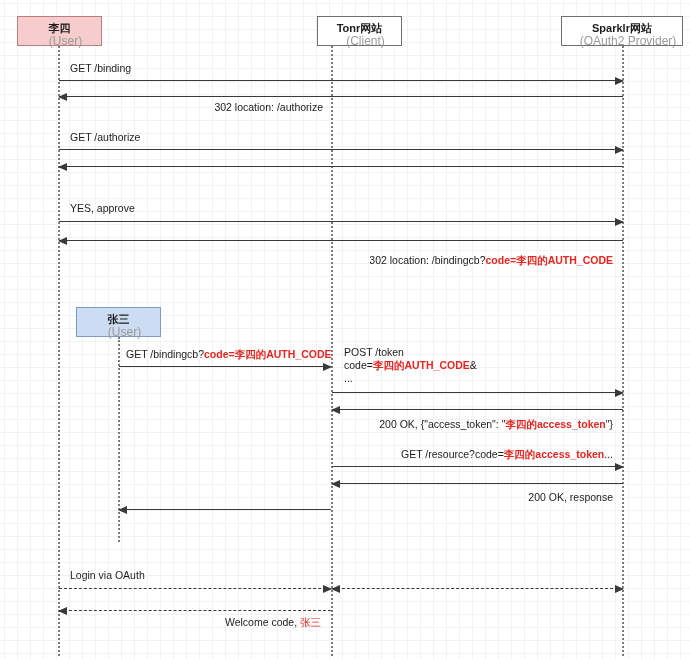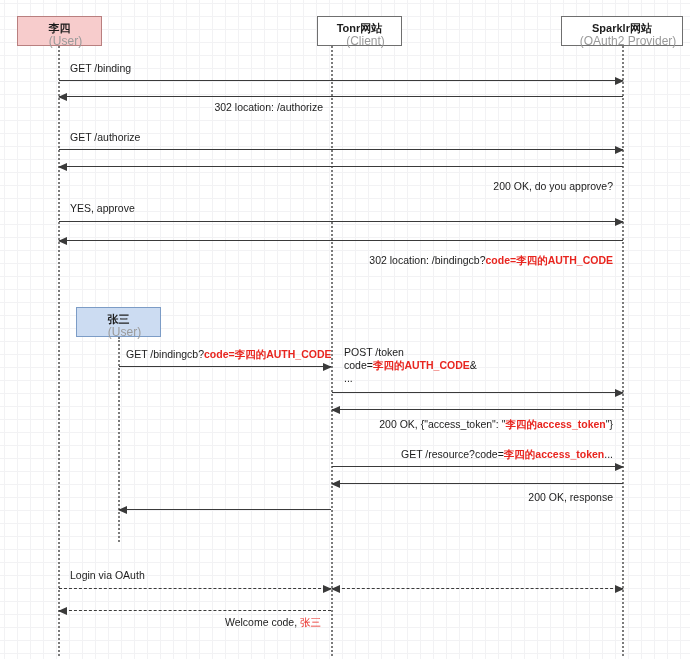--- a/index.html
+++ b/index.html
@@ -191,23 +191,20 @@
   <div class="label" style="left:70px; top:131px;">
     <span>GET /authorize</span>
   </div>
   <div class="msg" style="left:59px; top:149px; width:564px;">
     <div class="arrowhead right"></div>
   </div>
 
   <div class="msg" style="left:59px; top:166px; width:564px;">
     <div class="arrowhead left"></div>
   </div>
-  <div class="label right-align" style="left:373px; top:180px; width:240px;">
-    <span>200 OK, do you approve?</span>
-  </div>
 
   <div class="label" style="left:70px; top:202px;">
     <span>YES, approve</span>
   </div>
   <div class="msg" style="left:59px; top:221px; width:564px;">
     <div class="arrowhead right"></div>
   </div>
 
   <div class="msg" style="left:59px; top:240px; width:564px;">
     <div class="arrowhead left"></div>

